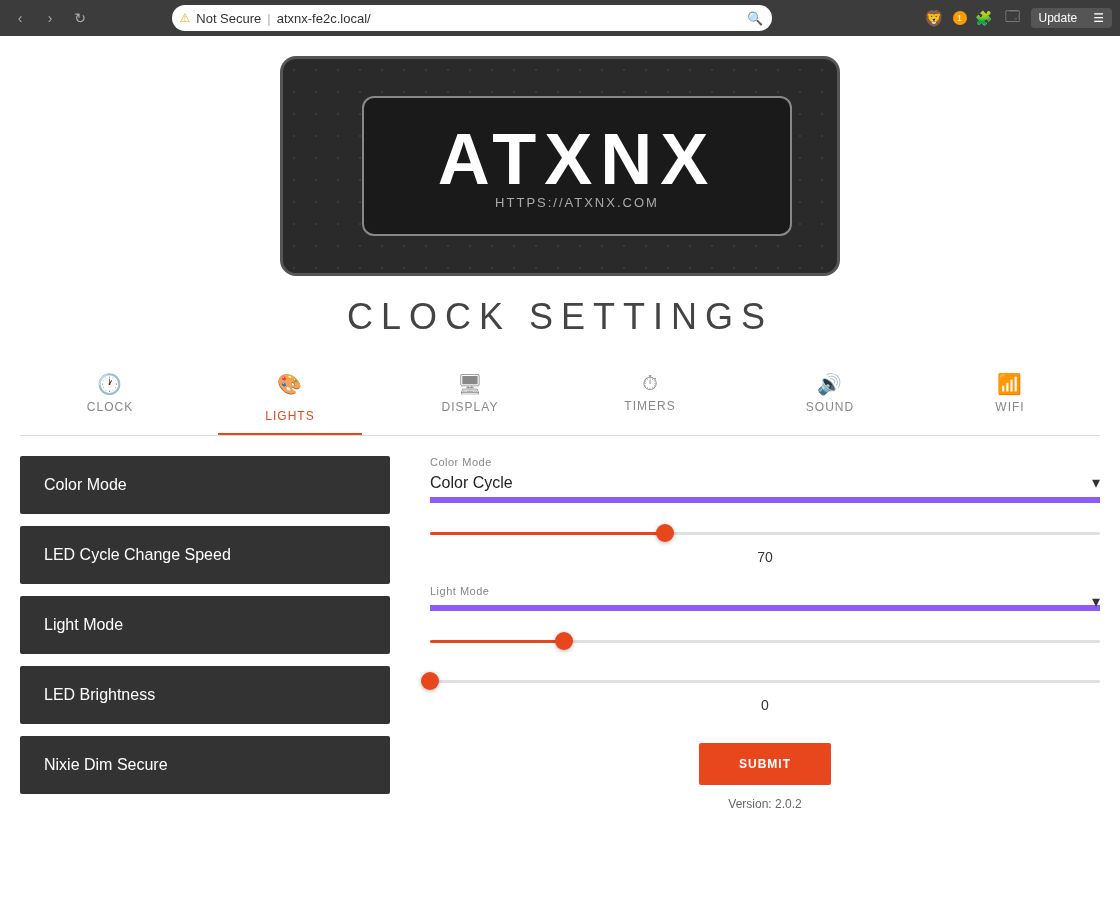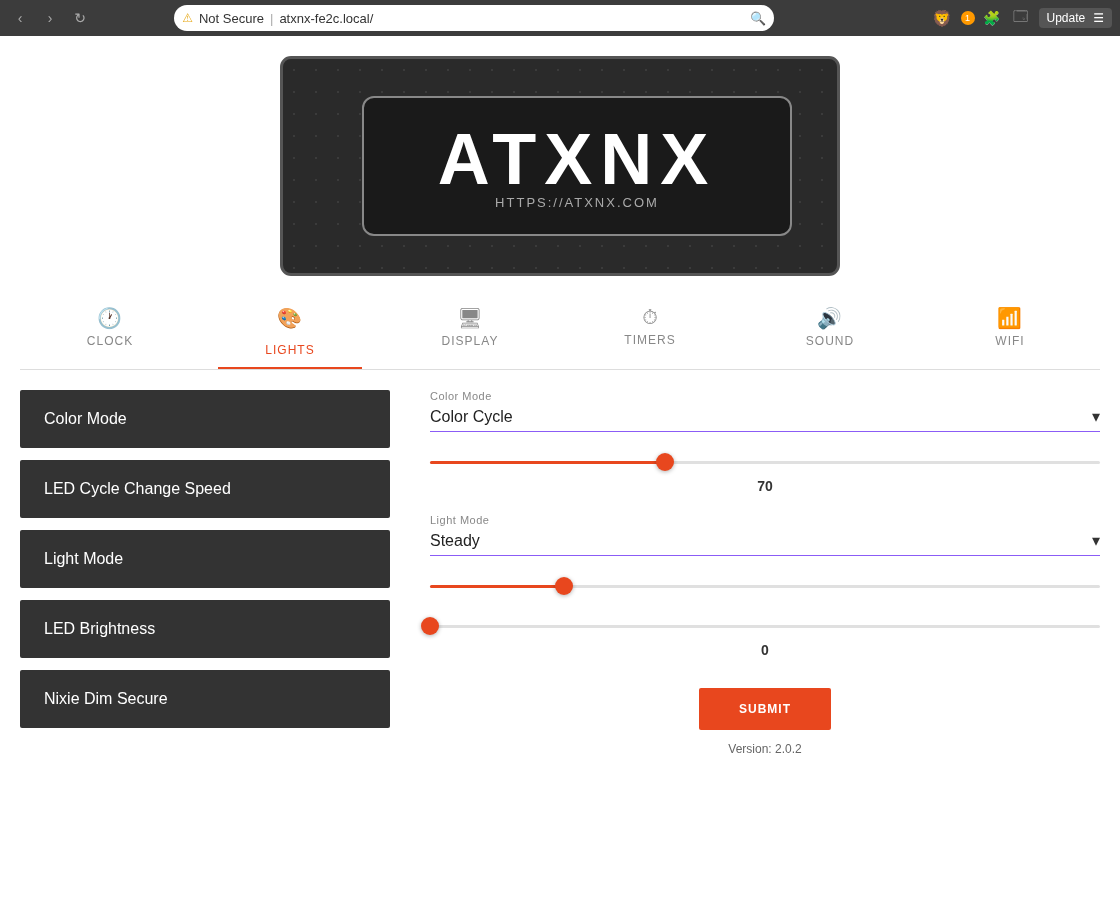--- a/index.html
+++ b/index.html
@@ -71,21 +71,21 @@
       cursor: pointer;
     }
     .update-btn {
       background: #555;
       color: #fff;
       border: none;
       border-radius: 4px;
       padding: 3px 8px;
       font-size: 12px;
       cursor: pointer;
-      display: flex; align-items: center; gap: 8px;
+      display: flex; align-items: center; gap: 16px;
     }
     .brave-icon {
       color: #fb542b;
       font-size: 16px;
     }
     .notif-badge {
       background: #f90;
       color: #fff;
       border-radius: 50%;
       font-size: 9px;
@@ -101,21 +101,21 @@
       align-items: center;
       padding: 20px 0 30px;
     }
 
     
     .logo-container {
       width: 560px;
       height: 220px;
       background: #2a2a2a;
       border: 3px solid #555;
-      border-radius: 11px;
+      border-radius: 16px;
       display: flex;
       flex-direction: column;
       align-items: center;
       justify-content: center;
       position: relative;
       overflow: hidden;
       margin-bottom: 20px;
       padding-left: 34px;
     }
     .hex-border {
@@ -247,21 +247,21 @@
       gap: 4px;
     }
     .control-label {
       font-size: 11px;
       color: #888;
       letter-spacing: 0.5px;
     }
     .dropdown-wrapper {
       display: flex;
       align-items: center;
-      border-bottom: 1px solid #8b5cf6;
+      border-bottom: 6px solid #8b5cf6;
       padding-bottom: 4px;
       position: relative;
     }
     .dropdown-select {
       appearance: none;
       background: transparent;
       border: none;
       font-size: 16px;
       color: #222;
       cursor: pointer;
@@ -274,21 +274,20 @@
       font-size: 16px;
       color: #333;
       pointer-events: none;
     }
 
     
     .slider-group {
       display: flex;
       flex-direction: column;
       gap: 6px;
-      font-weight: bold;
     }
     .slider-value {
       text-align: center;
       font-size: 14px;
       color: #333;
     }
     .slider-container {
       position: relative;
       width: 100%;
       height: 20px;
@@ -373,20 +372,21 @@
 <div class="page-content">
 
   <div class="logo-container">
     <div class="hex-border"></div>
     <div class="logo-inner">
       <div class="logo-text">ATXNX</div>
       <div class="logo-url">HTTPS://ATXNX.COM</div>
     </div>
   </div>
 
+  <div class="page-title">CLOCK SETTINGS</div>
 
   <div class="tabs-container">
     <div class="tab">
       <span class="tab-icon">🕐</span>
       <span class="tab-label">CLOCK</span>
     </div>
     <div class="tab active">
       <span class="tab-icon">🎨</span>
       <span class="tab-label">LIGHTS</span>
     </div>
@@ -438,26 +438,20 @@
           <div class="slider-bg"></div>
           <div class="slider-colored" style="width: 35%;"></div>
           <div class="slider-dot" style="left: 35%;"></div>
         </div>
         <div class="slider-value">70</div>
       </div>
 
       <div class="control-group">
         <span class="control-label">Light Mode</span>
         <div class="dropdown-wrapper">
-          <select class="dropdown-select">
-            <option>Steady</option>
-            <option>Pulsing</option>
-            <option>Flashing</option>
-            <option>Off</option>
-          </select>
           <span class="dropdown-arrow">▾</span>
         </div>
       </div>
 
       <div class="slider-group">
         <div class="slider-container">
           <div class="slider-bg"></div>
           <div class="slider-colored" style="width: 20%;"></div>
           <div class="slider-dot" style="left: 20%;"></div>
         </div>

